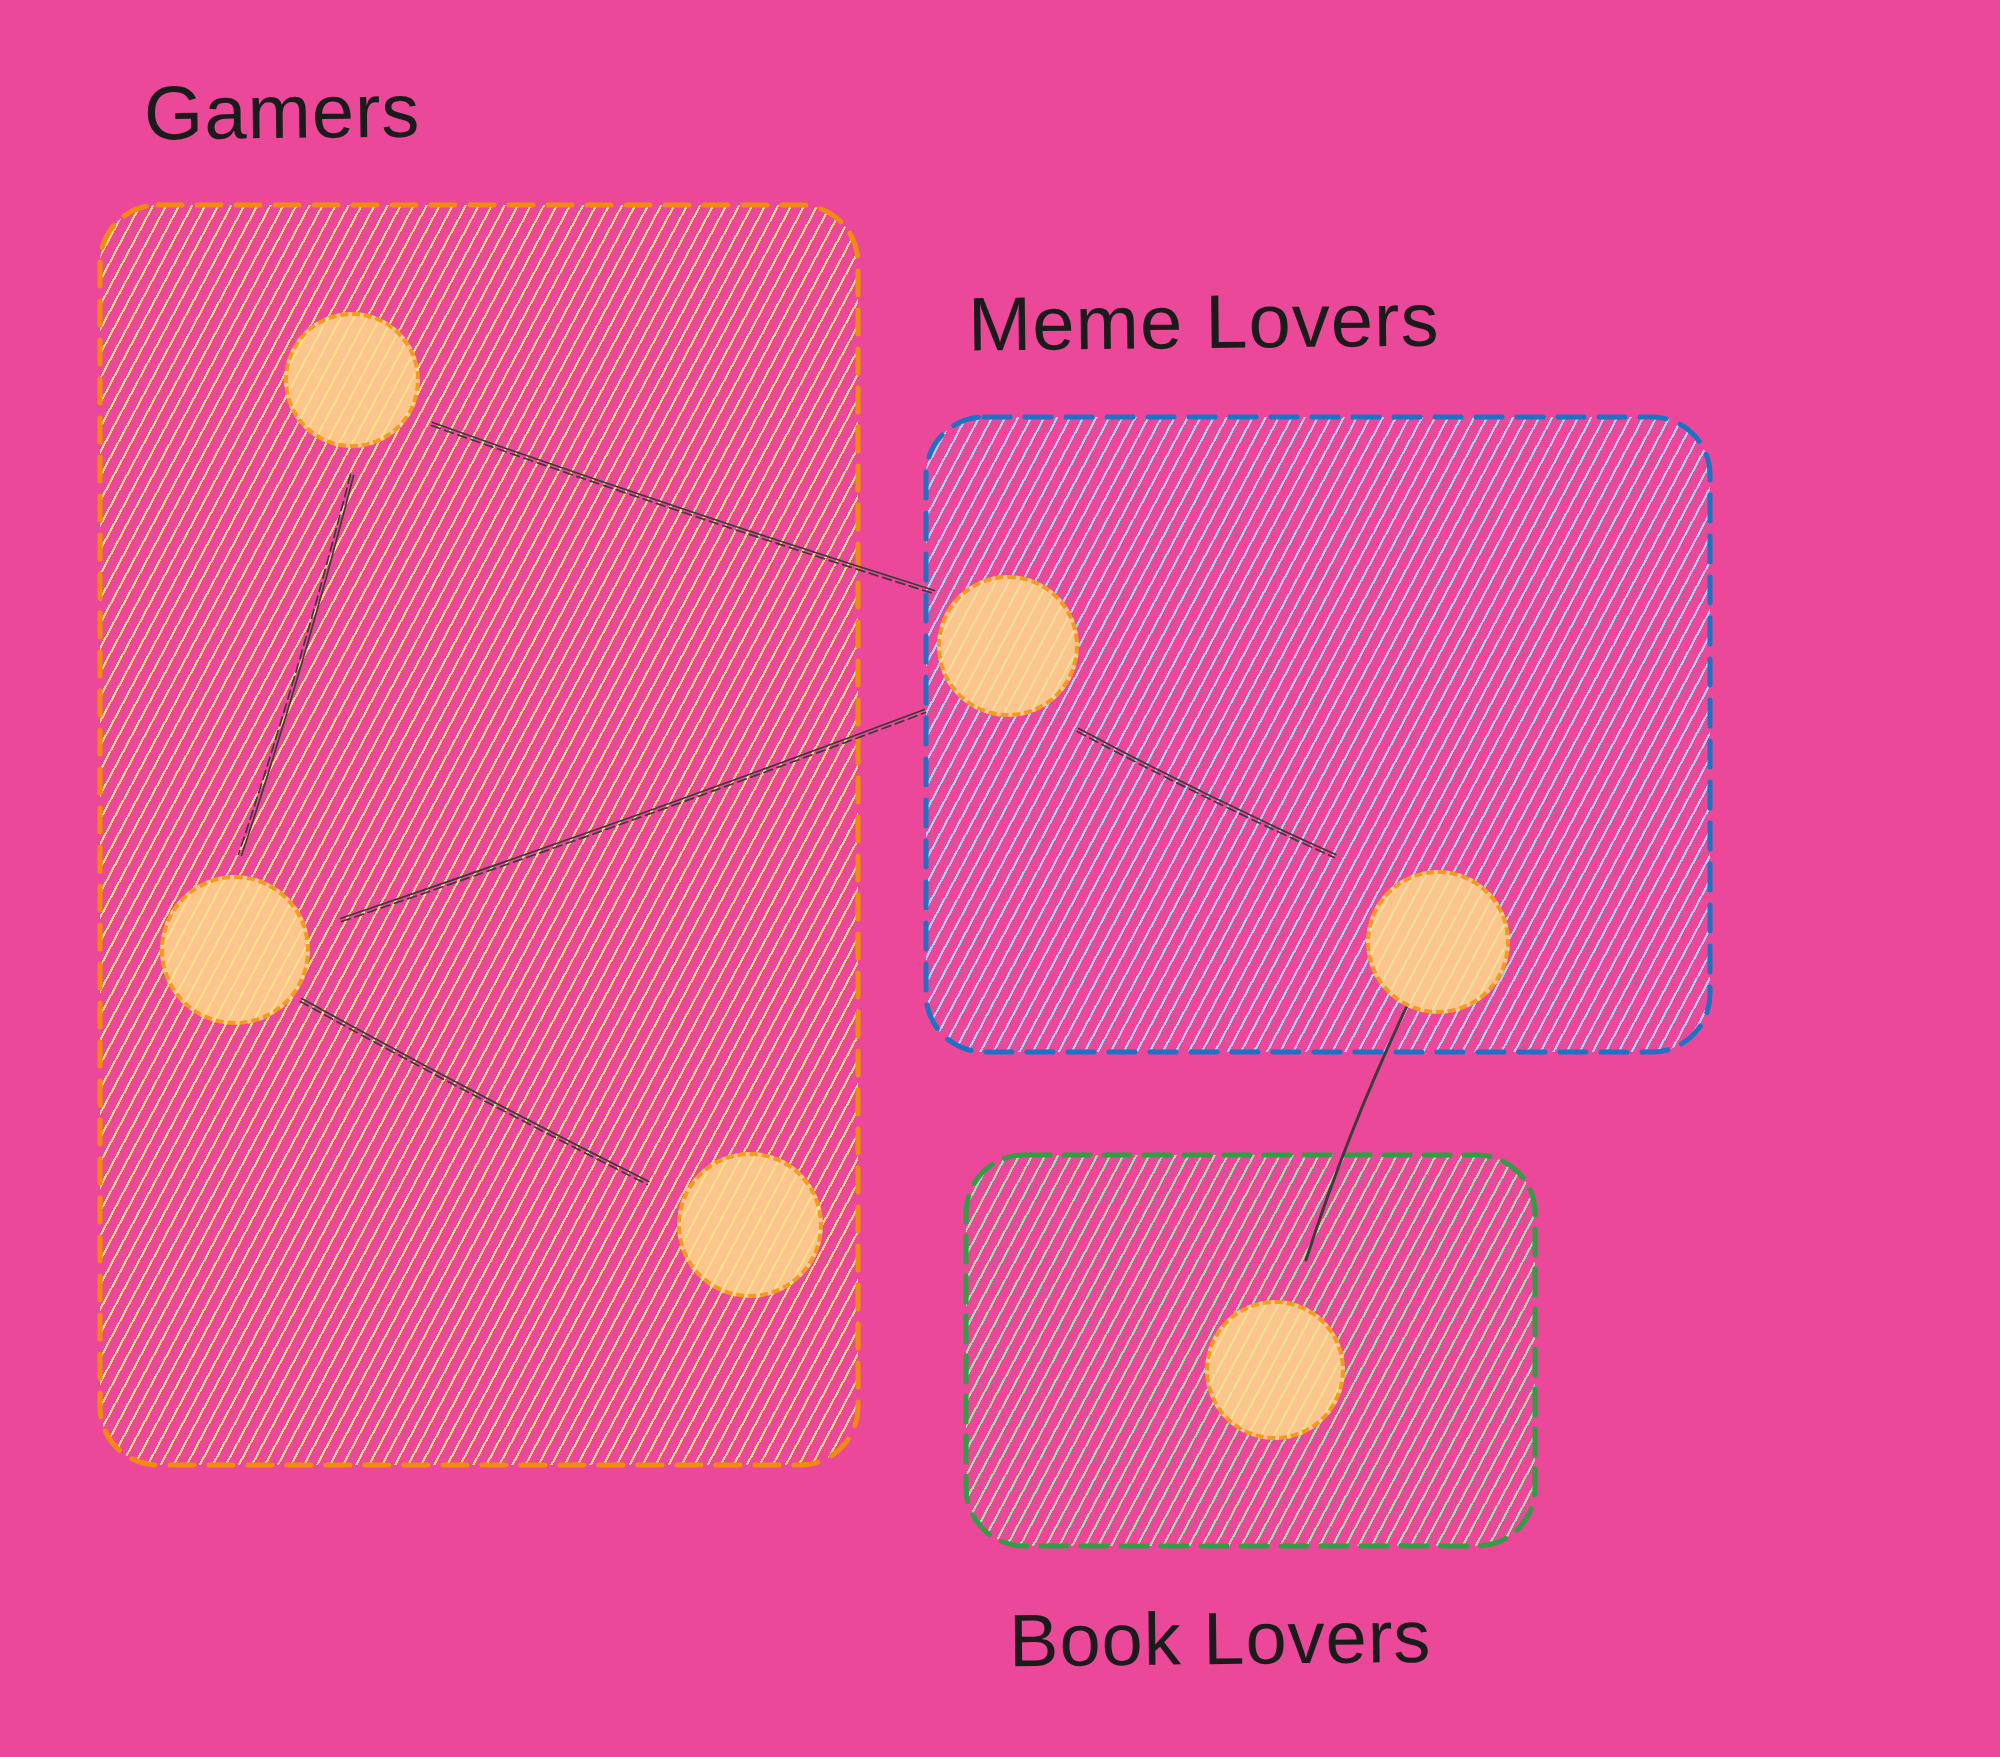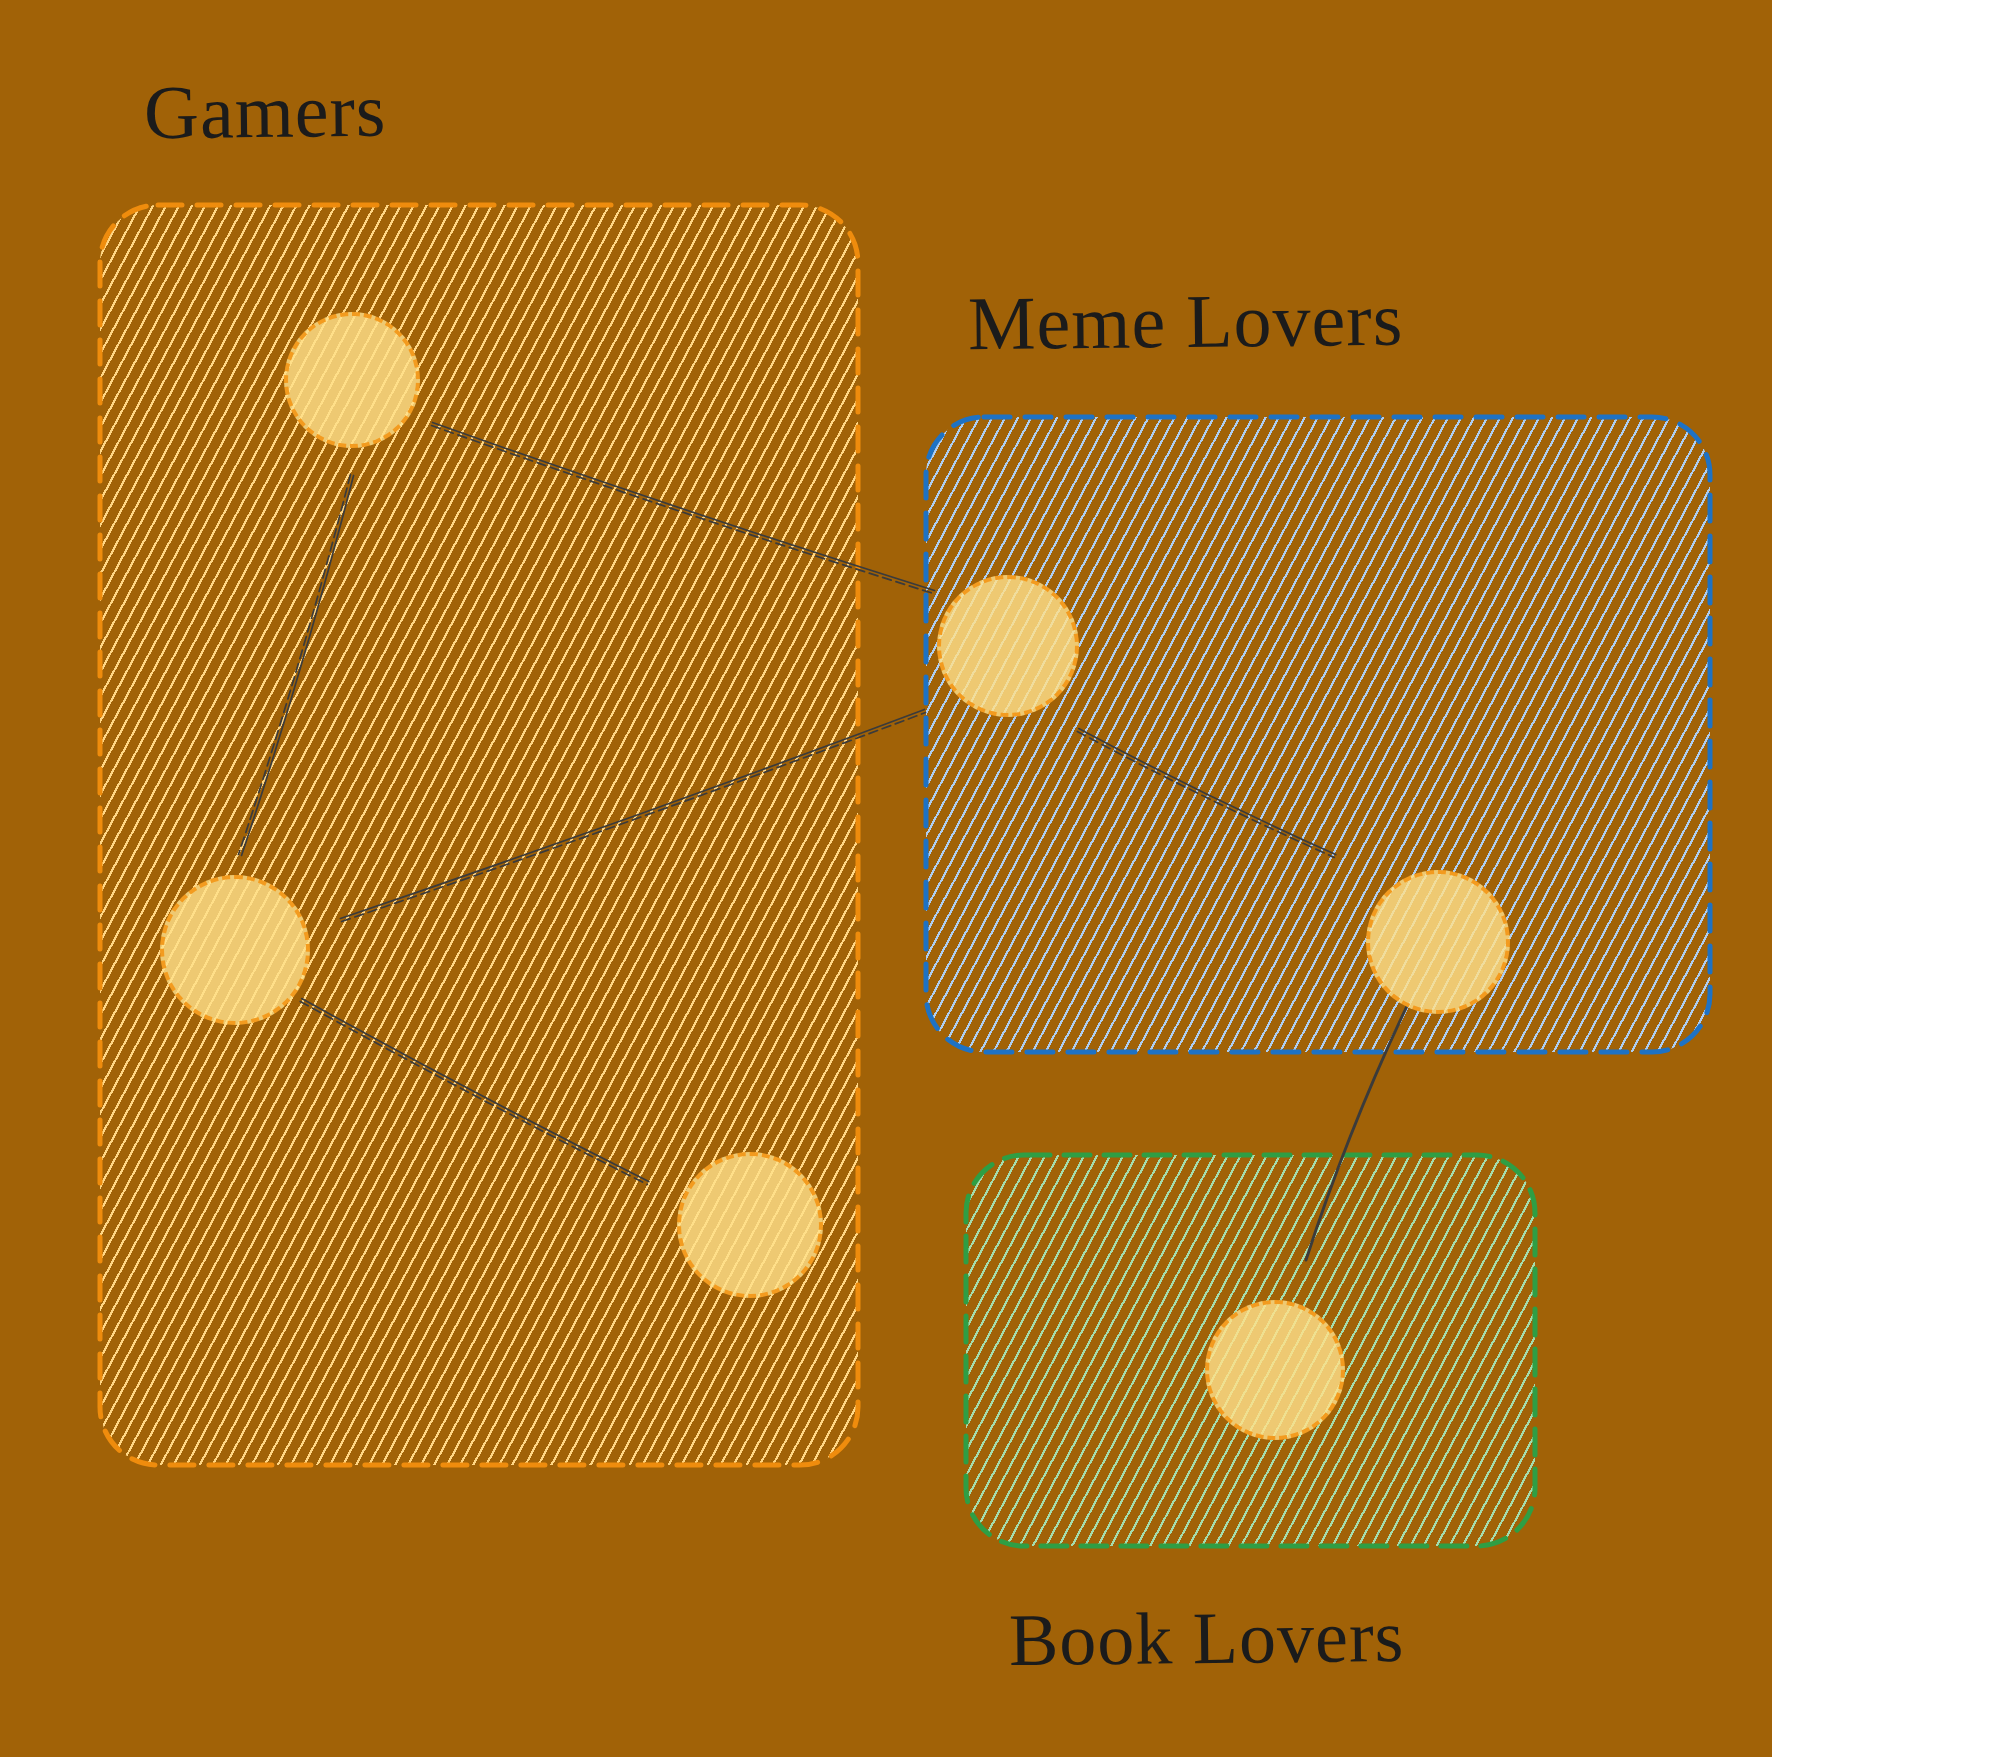--- a/index.html
+++ b/index.html
@@ -2,25 +2,25 @@
 <html><head>
 <meta charset="utf-8">
 <style>
   html, body {
     margin: 0;
     padding: 0;
     background: #ffffff;
   }
   .canvas {
     position: relative;
-    width: 1772px;
+    width: 2000px;
     height: 1757px;
-    background: #a16207;
+    background: #ec4899;
     overflow: hidden;
-    font-family: Liberation Serif, serif;
+    font-family: Liberation Sans, sans-serif;
   }
   .hatch-box {
     position: absolute;
     z-index: 0;
   }
   .stroke-layer {
     position: absolute;
     left: 0; top: 0;
     width: 2000px;
     height: 1757px;

